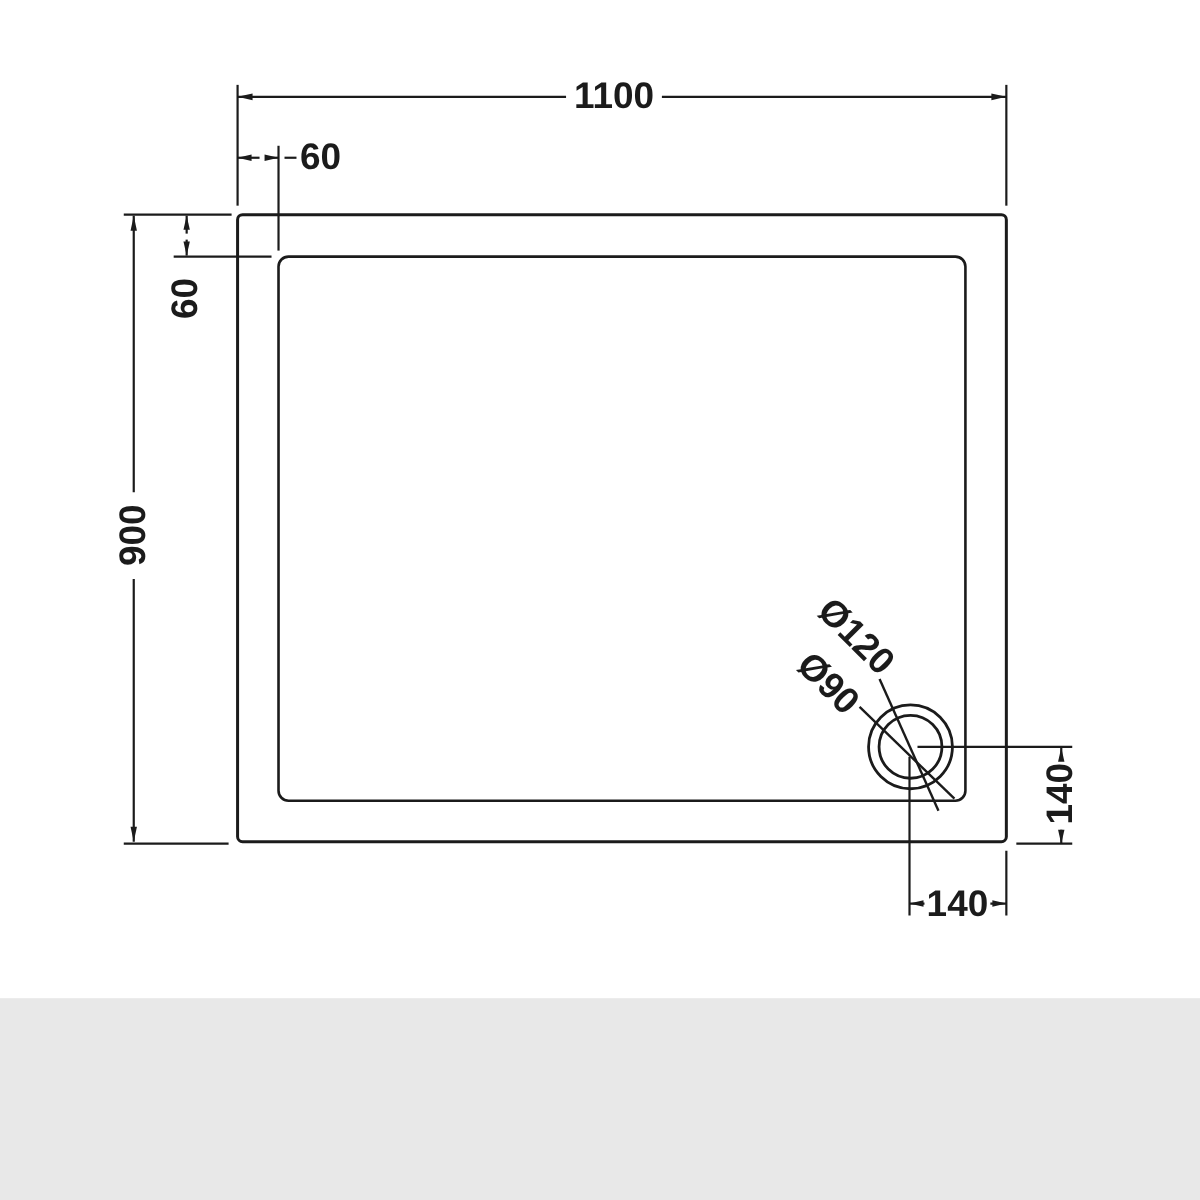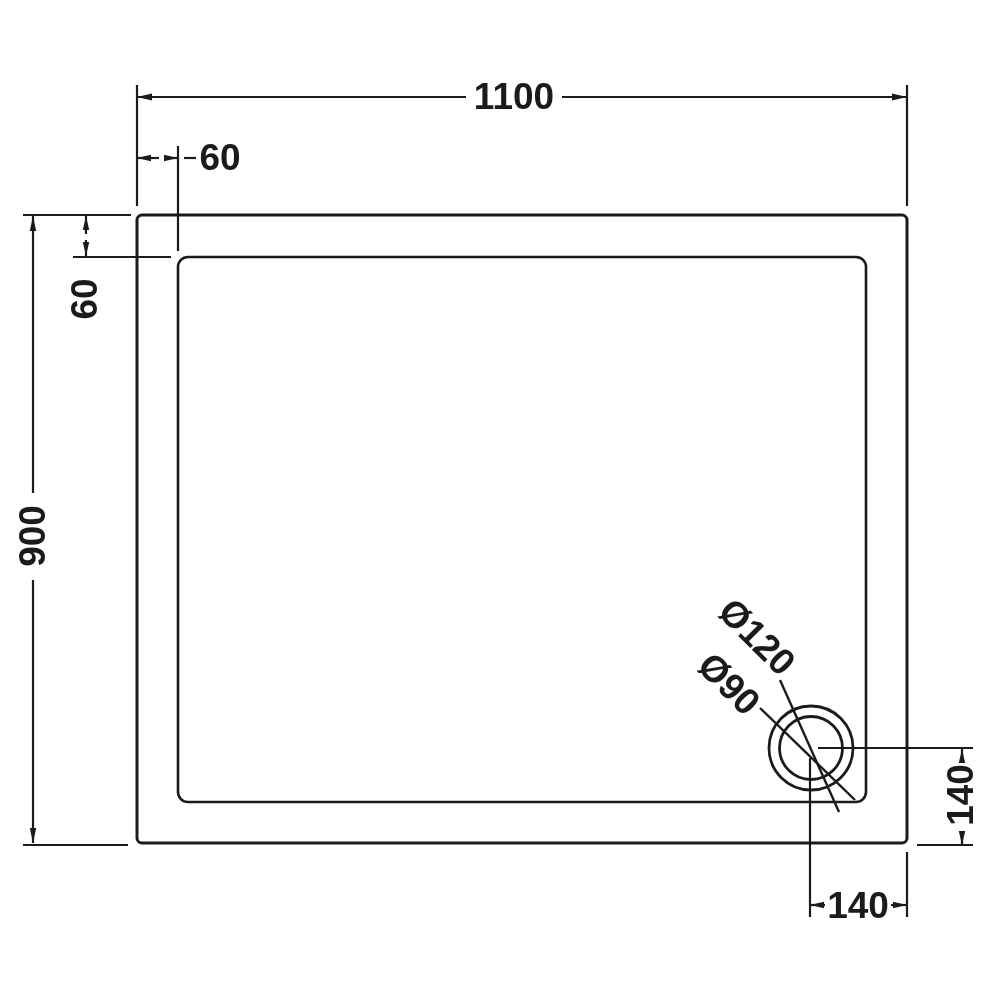--- a/index.html
+++ b/index.html
@@ -1,18 +1,18 @@
 <!DOCTYPE html>
 <html><head>
 <meta charset="utf-8">
 <style>
   html, body { margin: 0; padding: 0; }
   body { background: #e8e8e8; }
   #canvas {
-    width: 1000px; height: 1000px;
+    width: 1000px; height: 832px;
     background: #ffffff;
     position: relative;
     margin: 0 auto;
     overflow: hidden;
   }
   svg { display: block; width: 100%; height: 100%; }
   .ln   { stroke: #1b1b1b; stroke-width: 2.2; fill: none; stroke-linecap: butt; }
   .ldr  { stroke: #1b1b1b; stroke-width: 2.4; fill: none; }
   .rect-outer { stroke: #1b1b1b; stroke-width: 3;   fill: none; }
   .rect-inner { stroke: #1b1b1b; stroke-width: 2.6; fill: none; }

